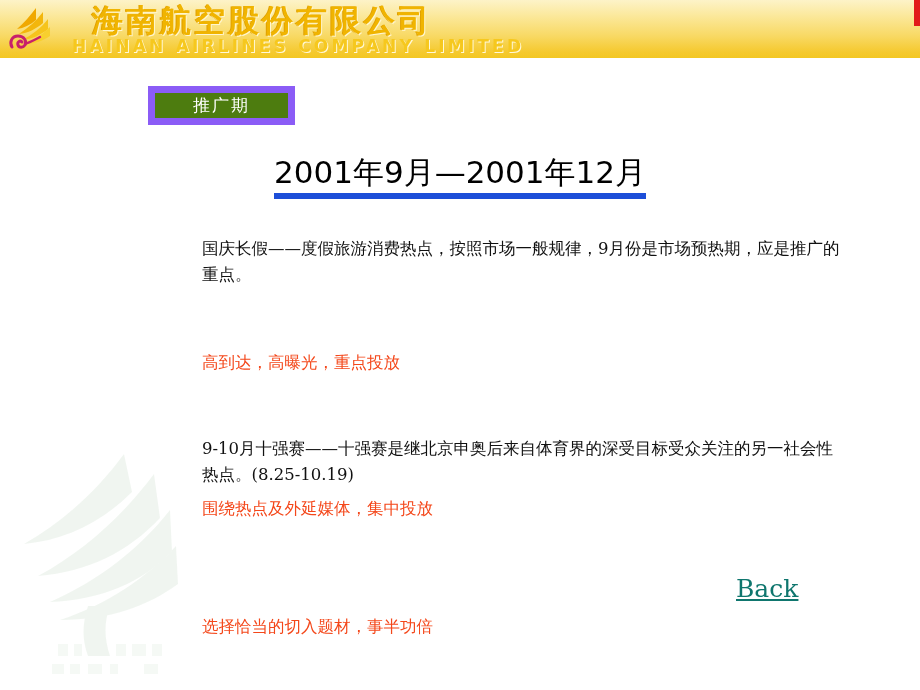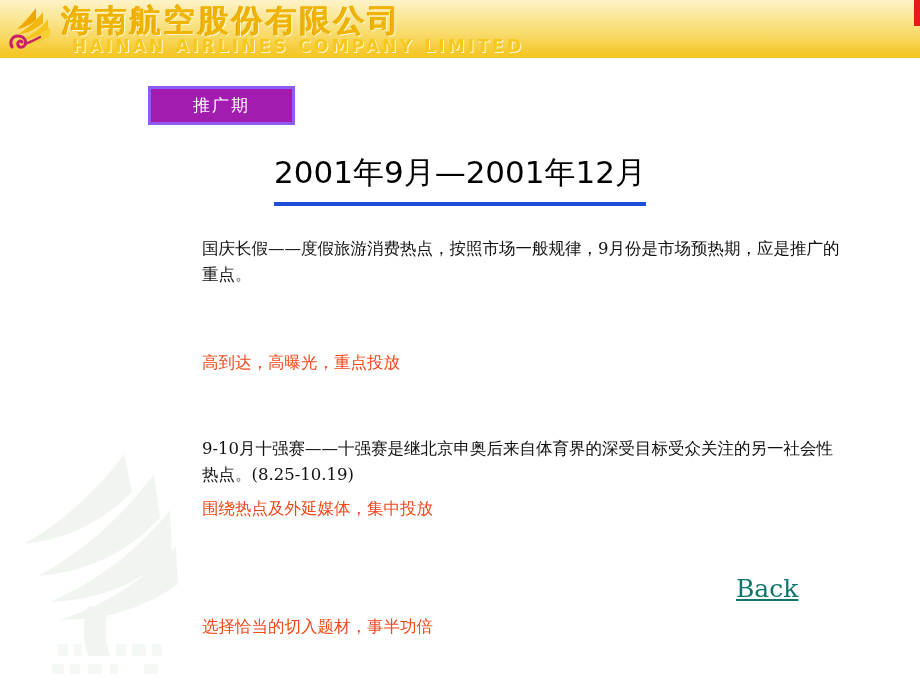--- a/index.html
+++ b/index.html
@@ -47,20 +47,21 @@
     width: 400px;
     height: 38px;
     font-family: "DejaVu Sans", "Liberation Sans", sans-serif;
     font-size: 31px;
     font-weight: bold;
     letter-spacing: 3px;
     color: #f0b400;
     text-shadow: 1px 1px 0 #fff6cf, -1px 0 0 #e0a000;
     line-height: 38px;
     white-space: nowrap;
+    text-align: center;
   }
   #banner-en {
     position: absolute;
     left: 72px;
     top: 36px;
     width: 400px;
     height: 20px;
     font-family: "DejaVu Sans", "Liberation Sans", sans-serif;
     font-size: 17px;
     font-weight: bold;
@@ -82,22 +83,22 @@
     pointer-events: none;
   }
 
   
   #phase-box {
     position: absolute;
     left: 148px;
     top: 86px;
     width: 147px;
     height: 39px;
-    background: #a21caf;
-    border: 3px solid #8b5cf6;
+    background: #4d7c0f;
+    border: 7px solid #8b5cf6;
     box-sizing: border-box;
     display: flex;
     align-items: center;
     justify-content: center;
   }
   #phase-label {
     color: #ffffff;
     font-family: "DejaVu Sans", "Liberation Sans", sans-serif;
     font-size: 17px;
     letter-spacing: 2px;
@@ -110,22 +111,22 @@
     left: 0;
     top: 152px;
     width: 920px;
     text-align: center;
     font-family: "DejaVu Sans", "Liberation Sans", sans-serif;
     font-size: 31px;
     color: #000000;
     white-space: nowrap;
   }
   #slide-title span {
-    border-bottom: 4px solid #1d4ed8;
-    padding-bottom: 12px;
+    border-bottom: 6px solid #1d4ed8;
+    padding-bottom: 3px;
   }
 
   
   #body-text {
     position: absolute;
     left: 194px;
     top: 228px;
     width: 660px;
     font-family: "DejaVu Serif", "Liberation Serif", serif;
     font-size: 16.5px;

